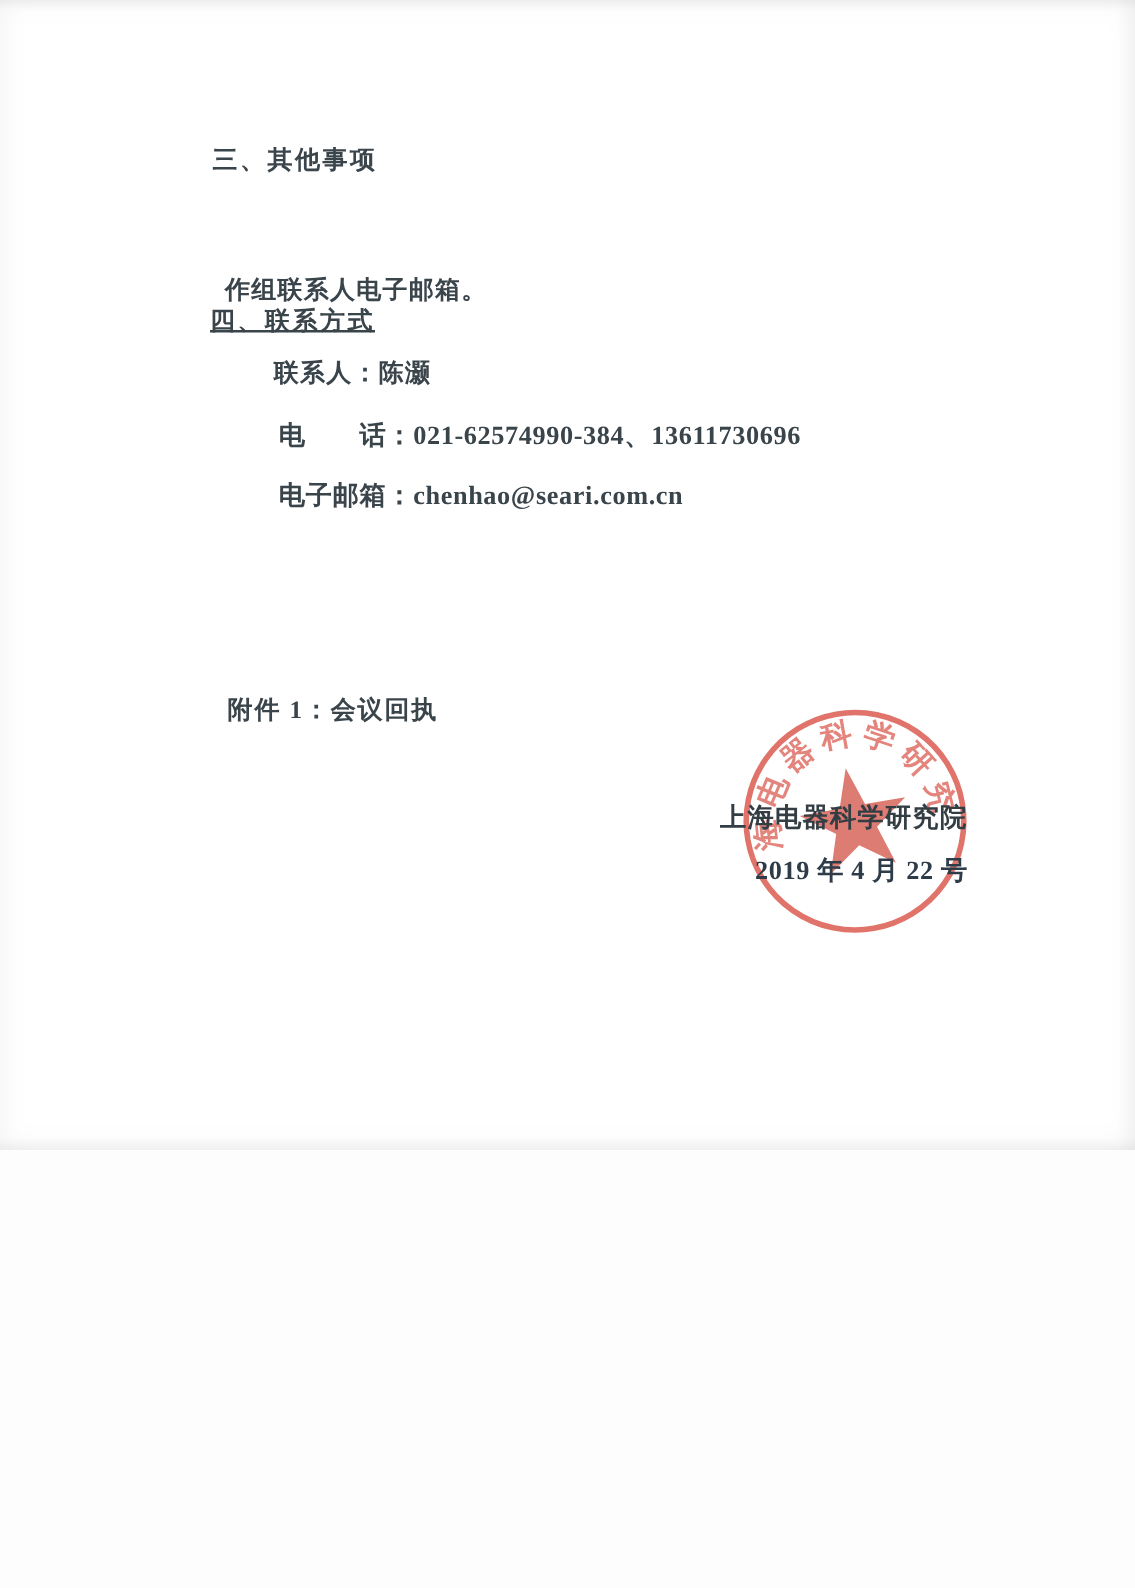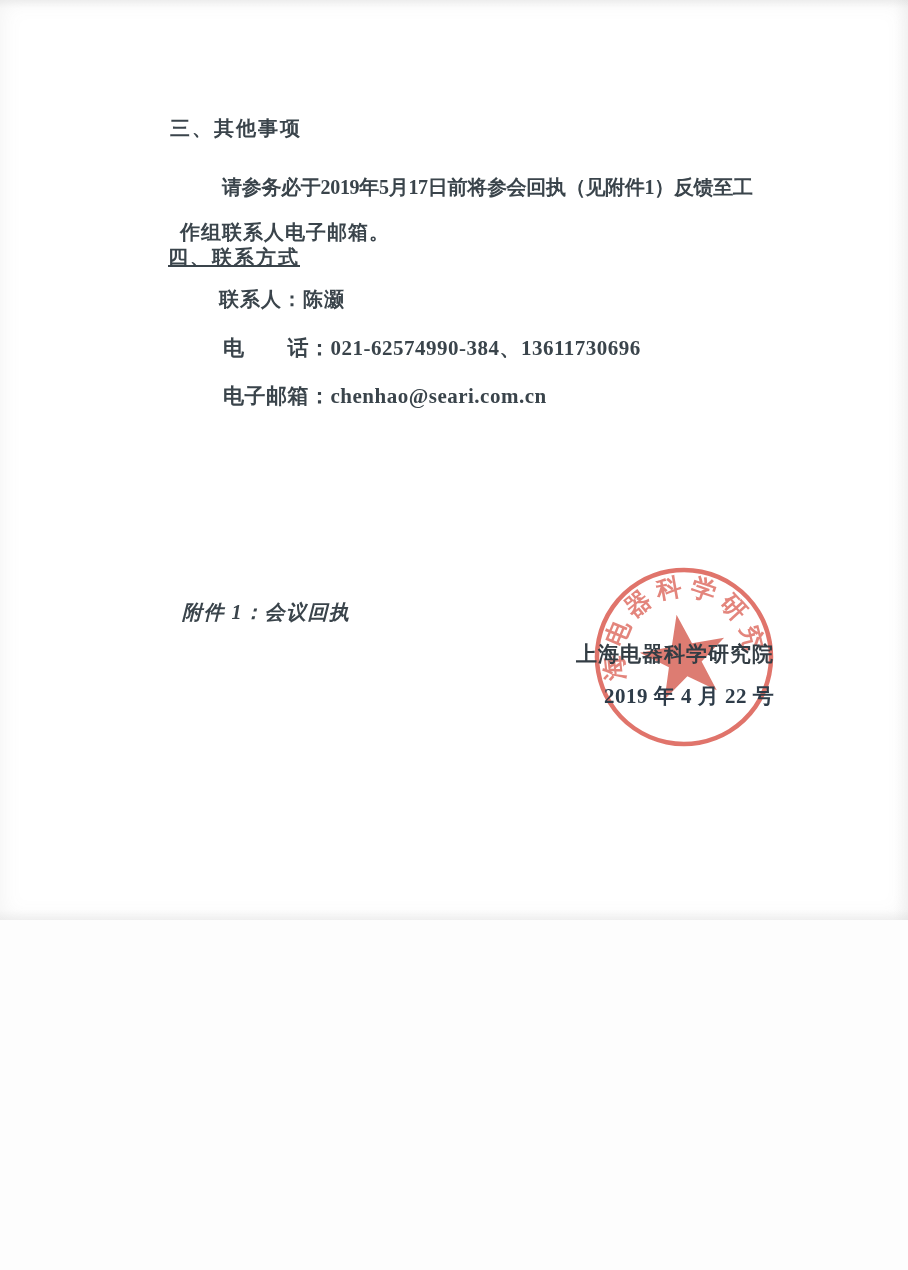--- a/index.html
+++ b/index.html
@@ -35,21 +35,21 @@
   }
   .bold { font-weight: bold; }
   .semi { font-weight: 600; }
   .heading3   { left: 170px; top: 116px; letter-spacing: 2px; }
   .para-l1    { left: 222px; top: 175px; letter-spacing: -0.3px; }
   .para-l2    { left: 180px; top: 220px; letter-spacing: 1px; }
   .heading4   { left: 168px; top: 245px; letter-spacing: 2px; text-decoration: underline; }
   .contact-person { left: 219px; top: 287px; letter-spacing: 1px; }
   .contact-phone  { left: 223px; top: 336px; letter-spacing: 0.5px; font-size: 21px; }
   .contact-email  { left: 223px; top: 384px; letter-spacing: 0.5px; font-size: 21px; }
-  .attachment     { left: 182px; top: 600px; letter-spacing: 1.5px; font-style: italic; }
+  .attachment     { left: 182px; top: 556px; letter-spacing: 1.5px; }
   .sig-org  { left: 576px; top: 642px; font-size: 21px; font-weight: bold; letter-spacing: 1px; color: #333d44; }
   .sig-date { left: 604px; top: 684px; font-size: 21px; font-weight: 700; letter-spacing: 0.5px; color: #2e3c49; }
   .stamp {
     position: absolute;
     left: 574px; top: 547px;
     width: 220px; height: 220px;
     transform: rotate(-10deg);
     pointer-events: none;
   }
   .stamp-ring {
@@ -68,21 +68,20 @@
     font-family: "Liberation Serif", "DejaVu Serif", serif;
   }
 </style>
 </head>
 <body>
 
 <div class="page">
 
   <div class="txt bold heading3">三、其他事项</div>
 
-  <div class="txt semi para-l1">请参务必于2019年5月17日前将参会回执（见附件1）反馈至工</div>
 
   <div class="txt semi para-l2">作组联系人电子邮箱。</div>
 
   <div class="txt bold heading4">四、联系方式</div>
 
   <div class="txt semi contact-person">联系人：陈灏</div>
 
   <div class="txt semi contact-phone">电　　话：021-62574990-384、13611730696</div>
 
   <div class="txt semi contact-email">电子邮箱：chenhao@seari.com.cn</div>

